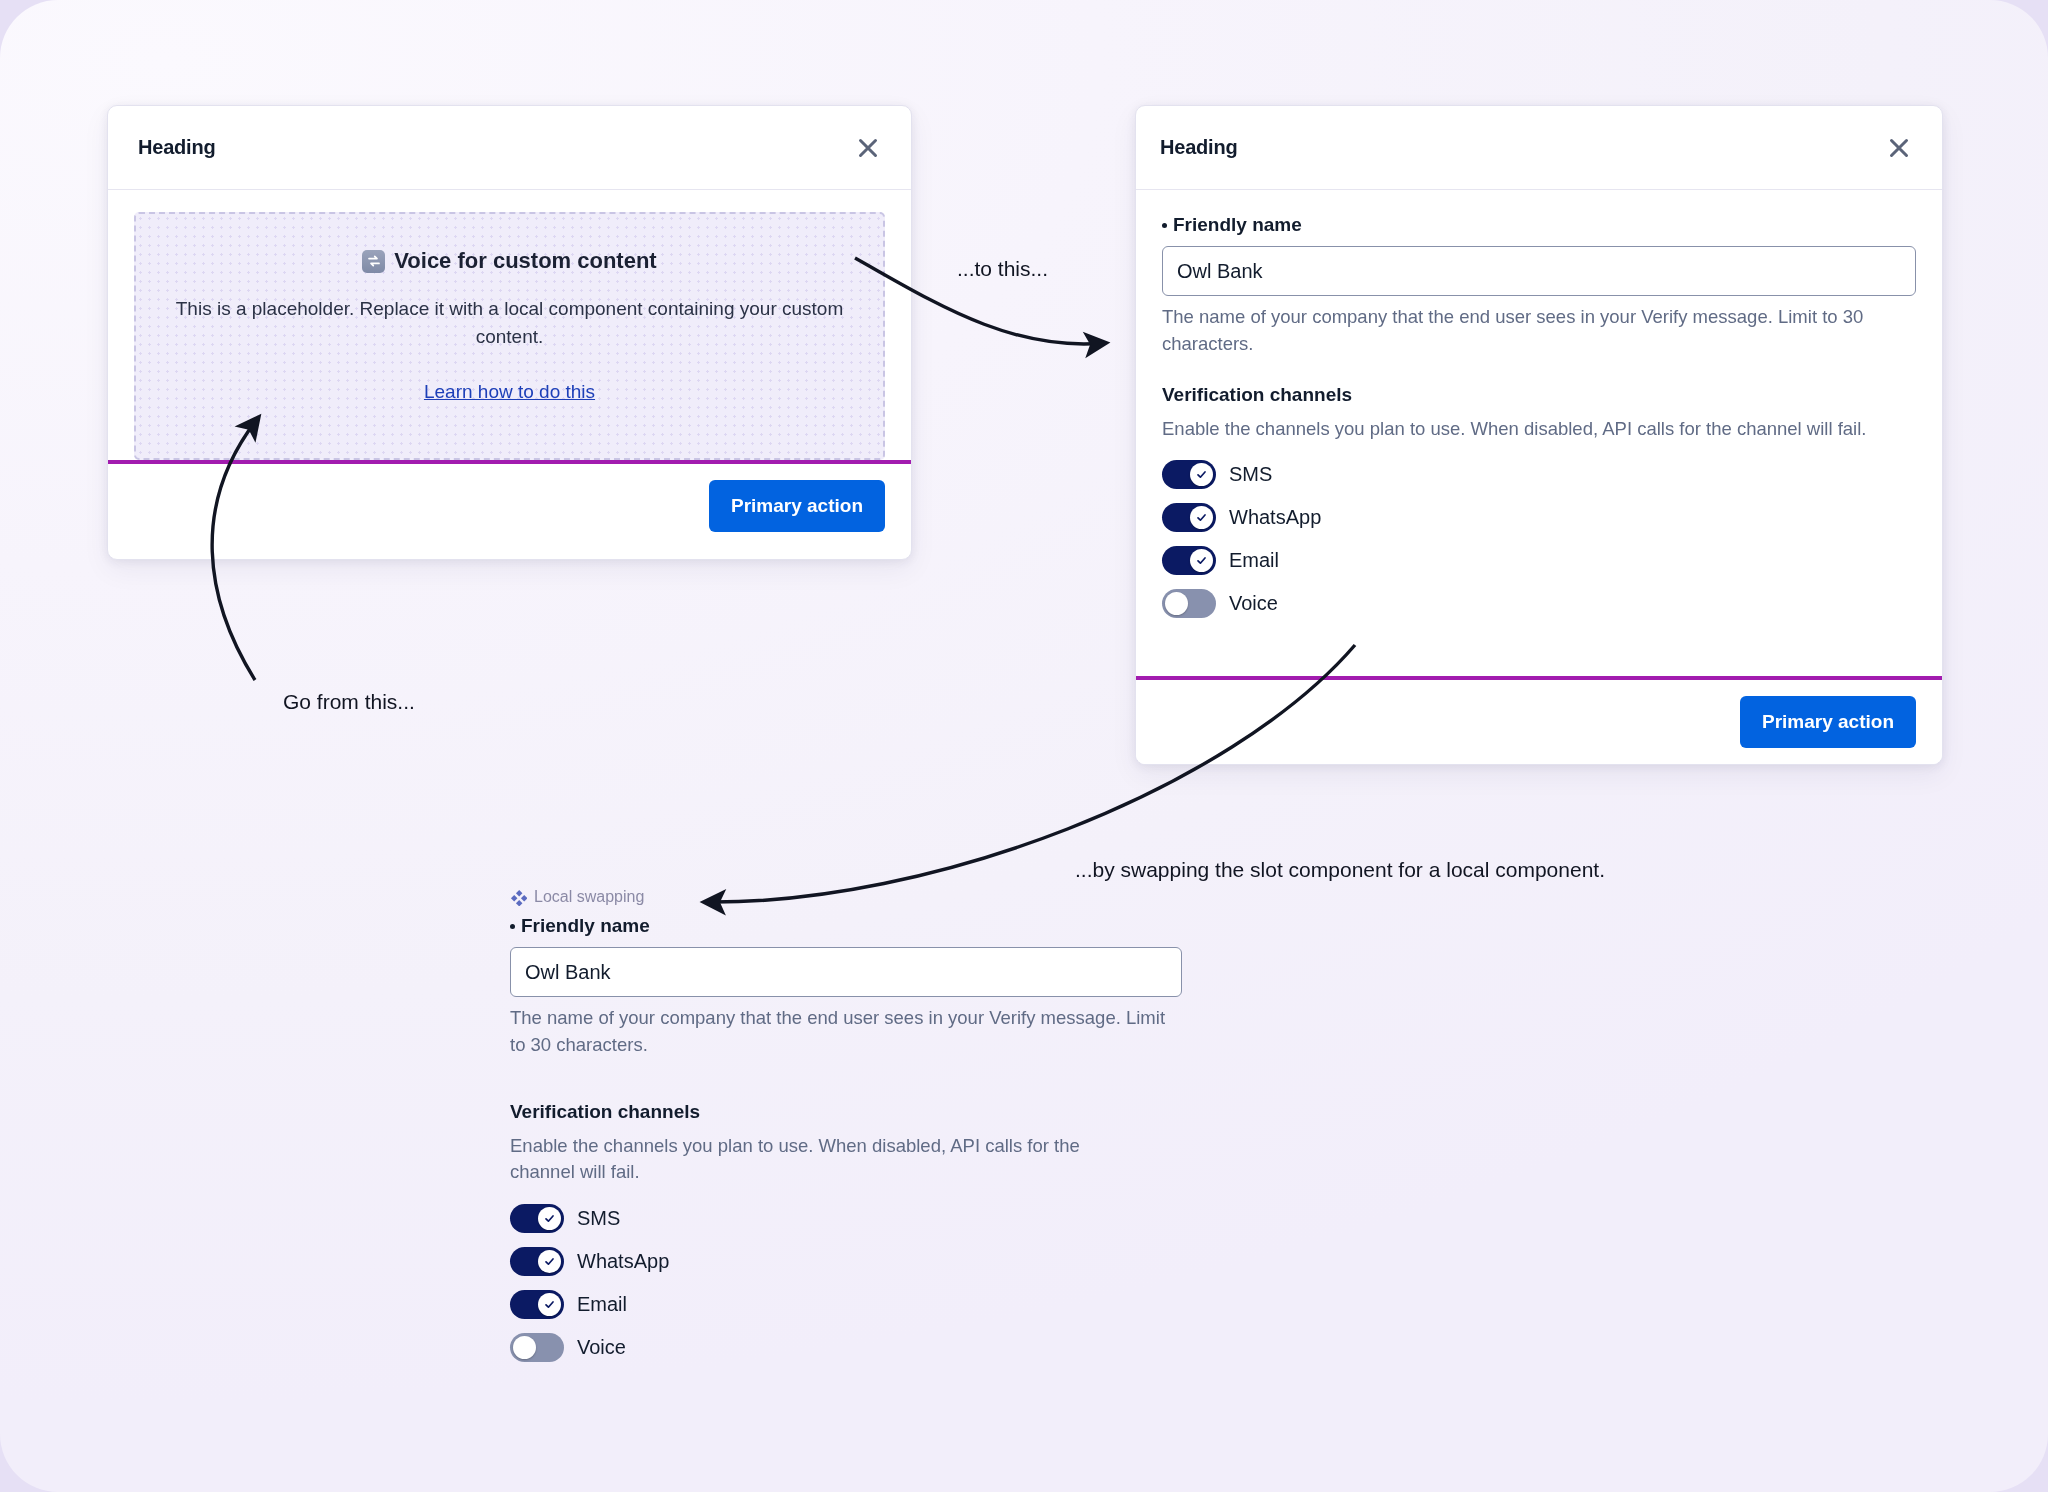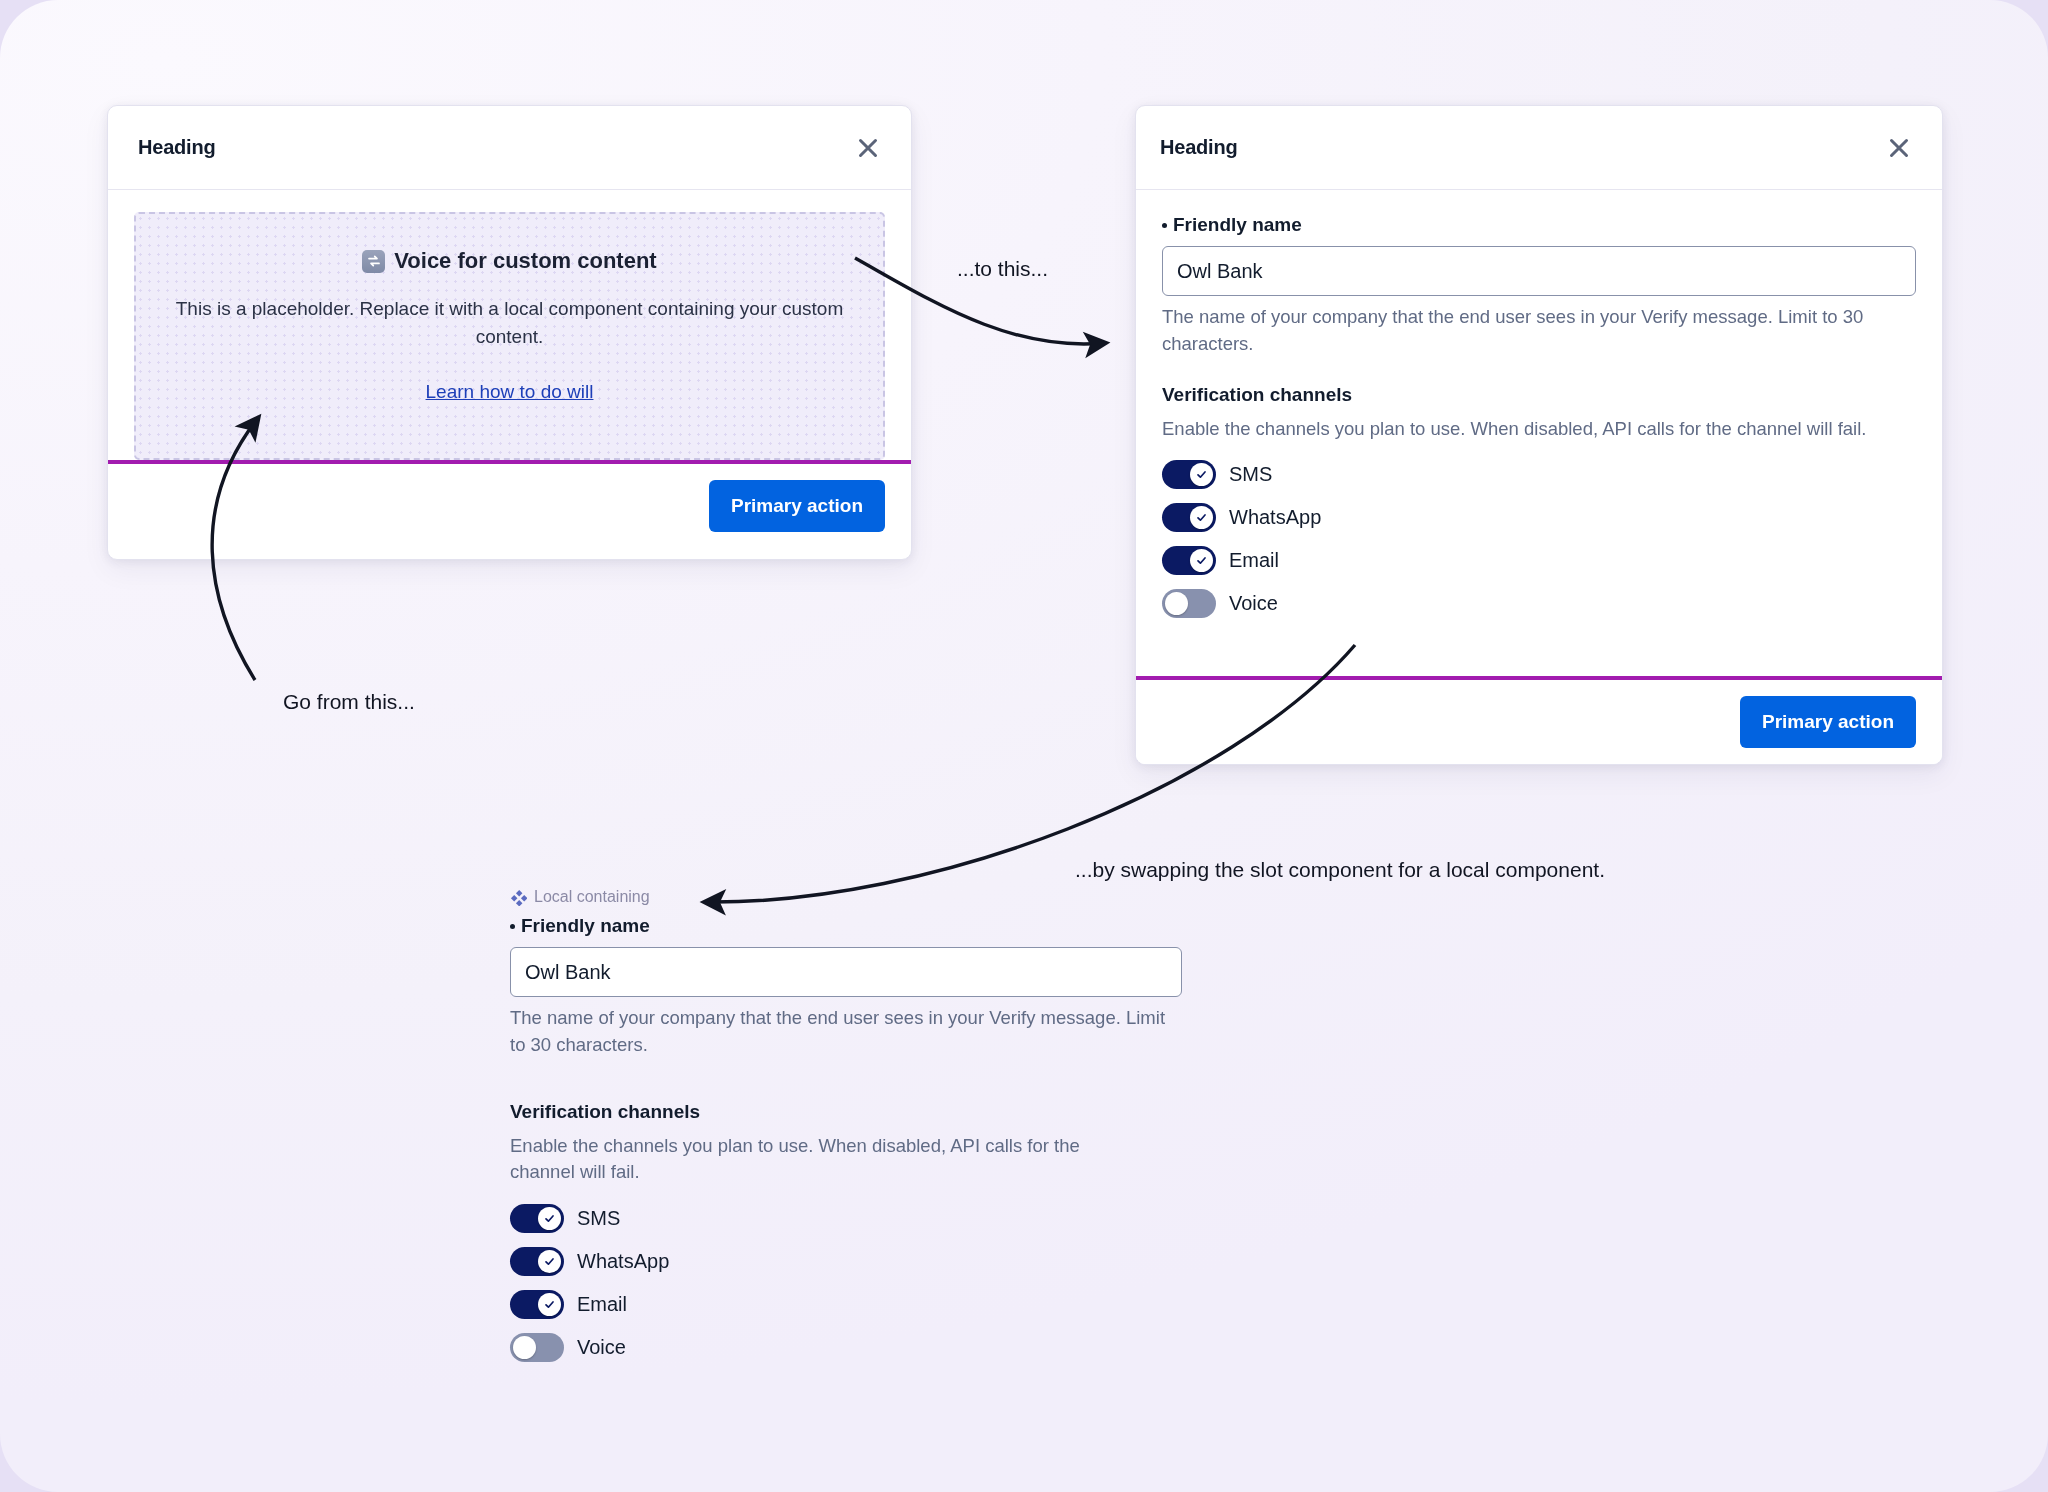--- a/index.html
+++ b/index.html
@@ -293,21 +293,21 @@
       <div class="slot-box">
         <div class="slot-title-row">
           <span class="slot-icon">
             <svg width="16" height="16" viewBox="0 0 16 16">
               <path d="M3 5.6 h8 l-2.3 -2.3 M13 10.4 h-8 l2.3 2.3" fill="none" stroke="#ffffff" stroke-width="1.7" stroke-linecap="round" stroke-linejoin="round"></path>
             </svg>
           </span>
           <span class="slot-title">Voice for custom content</span>
         </div>
         <div class="slot-desc">This is a placeholder. Replace it with a local component containing your custom content.</div>
-        <a class="slot-link">Learn how to do will</a>
+        <a class="slot-link">Learn how to do this</a>
       </div>
     </div>
 
     <div class="card-footer">
       <button class="primary-btn">Primary action</button>
     </div>
   </div>
 
   <div class="card" id="card-form">
     <div class="card-header">
@@ -384,21 +384,21 @@
       <span class="lc-diamond">
         <svg width="17" height="17" viewBox="0 0 17 17">
           <g fill="#5b6bc0">
             <rect x="7.2" y="1.2" width="4.6" height="4.6" transform="rotate(45 8.5 3.5)"></rect>
             <rect x="7.2" y="11.2" width="4.6" height="4.6" transform="rotate(45 8.5 13.5)"></rect>
             <rect x="2.2" y="6.2" width="4.6" height="4.6" transform="rotate(45 3.5 8.5)"></rect>
             <rect x="12.2" y="6.2" width="4.6" height="4.6" transform="rotate(45 13.5 8.5)"></rect>
           </g>
         </svg>
       </span>
-      <span class="lc-badge-text">Local containing</span>
+      <span class="lc-badge-text">Local swapping</span>
     </div>
 
     <div class="field-label">
       <span class="req-dot"></span>
       <span>Friendly name</span>
     </div>
     <input class="text-input" type="text" value="Owl Bank" style="">
     <div class="help-text">The name of your company that the end user sees in your Verify message. Limit to 30 characters.</div>
 
     <div class="lc-gap"></div>

